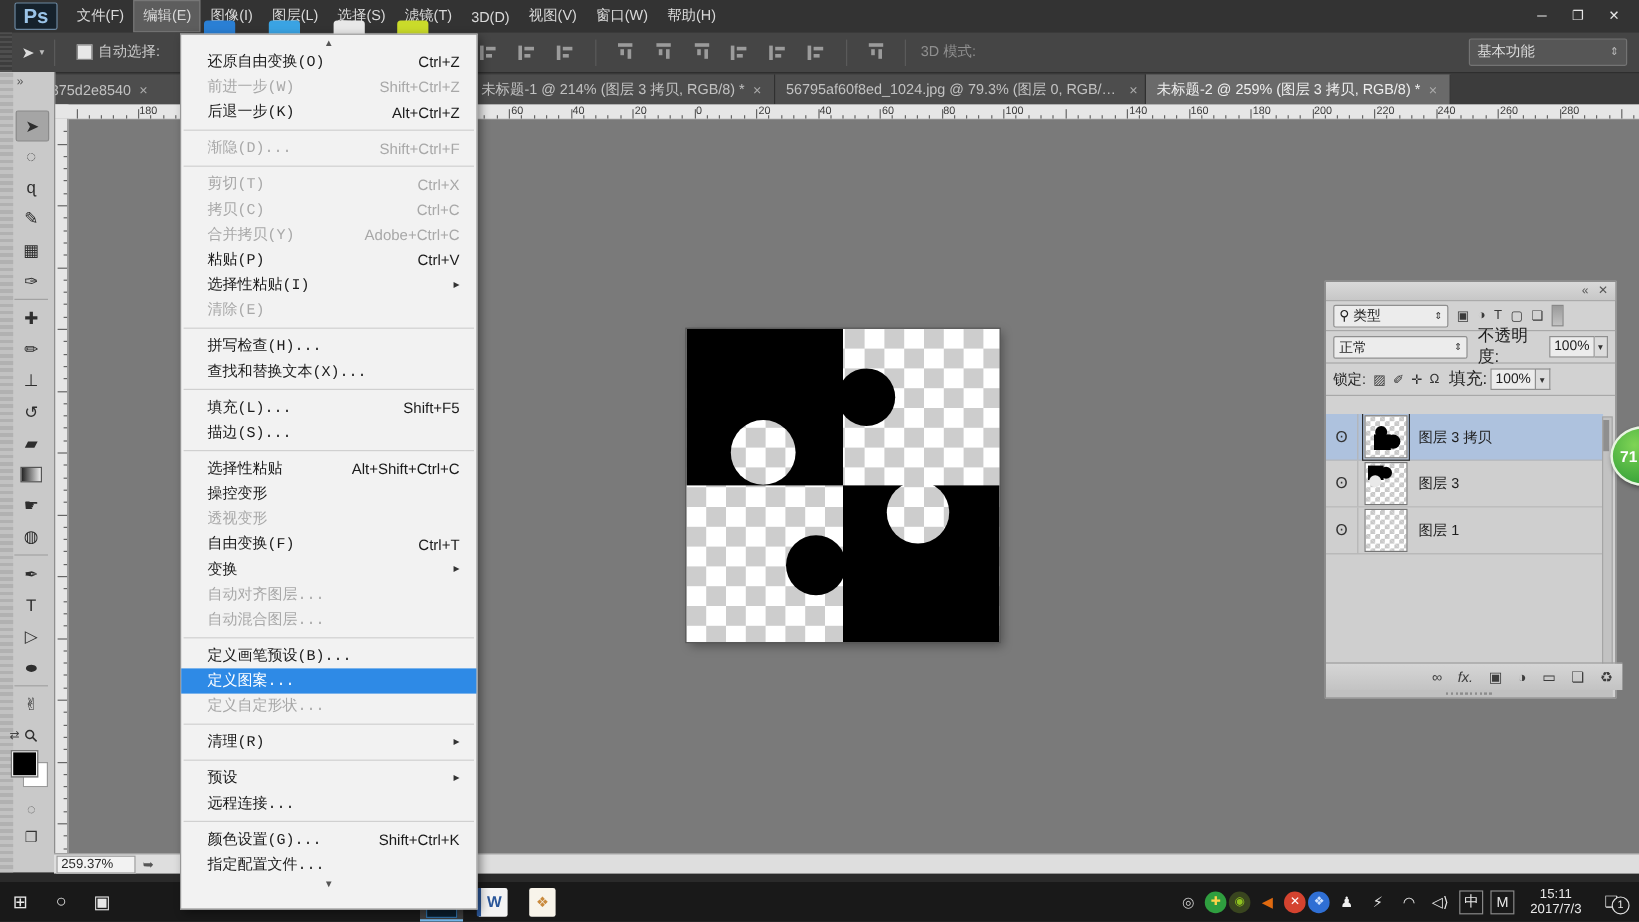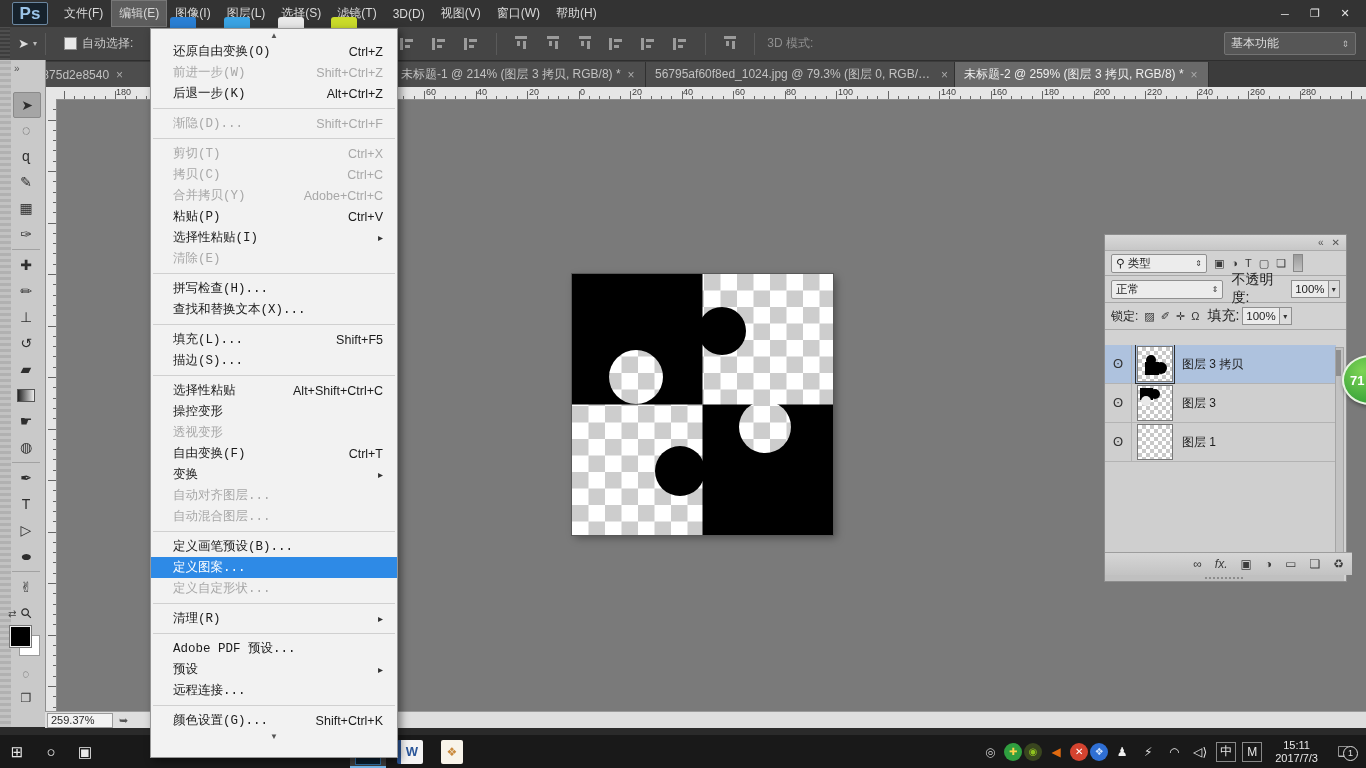--- a/index.html
+++ b/index.html
@@ -660,33 +660,33 @@
   <div class="mrow dis">
       <span class="lab">定义自定形状...</span>
     </div>
   <div class="msep"></div>
   <div class="mrow">
       <span class="lab">清理(R)</span>
       <span class="sub">▸</span>
     </div>
   <div class="msep"></div>
   <div class="mrow">
-      <span class="lab">Adobe PDF 预设...</span>
-    </div>
-  <div class="mrow">
       <span class="lab">预设</span>
       <span class="sub">▸</span>
     </div>
   <div class="mrow">
       <span class="lab">远程连接...</span>
     </div>
   <div class="msep"></div>
   <div class="mrow">
       <span class="lab">颜色设置(G)...</span>
       <span class="sc">Shift+Ctrl+K</span>
+    </div>
+  <div class="mrow">
+      <span class="lab">指定配置文件...</span>
     </div>
   <div class="mscroll">▼</div>
 </div>
 
 <div class="abs" id="lpanel">
   <div id="lphead">
     <span>«</span>
     <span>✕</span>
   </div>
   <div class="prow" id="lpfilter">

